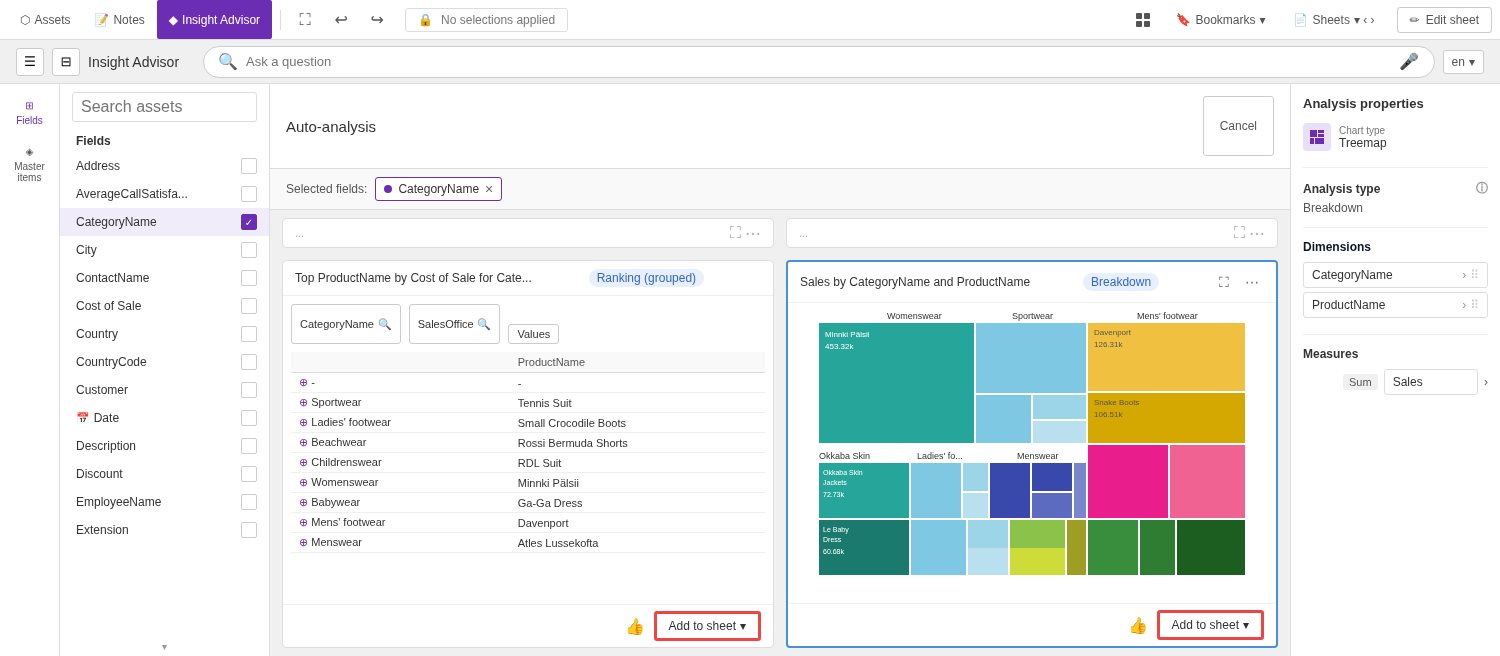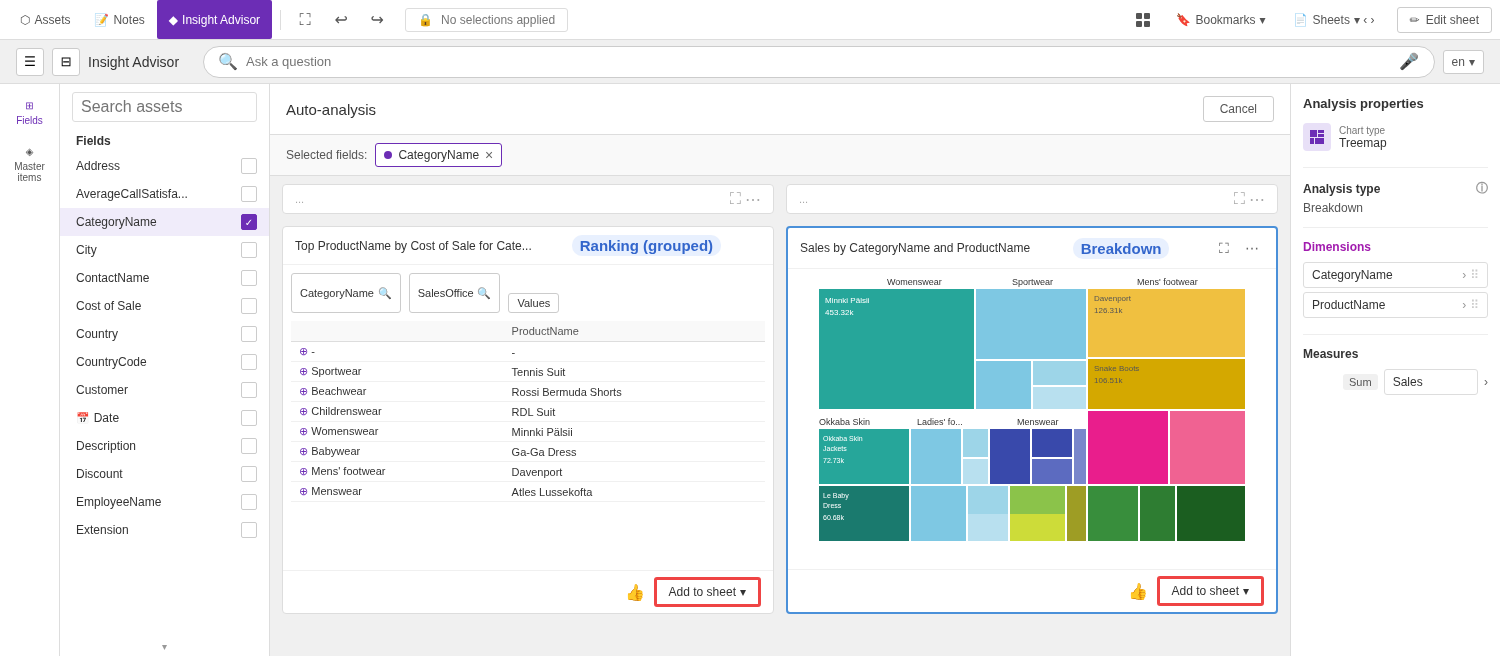--- a/index.html
+++ b/index.html
@@ -121,21 +121,21 @@
     .center-content {
       flex: 1; display: flex; flex-direction: column; overflow: hidden;
     }
 
     .auto-analysis-header {
       display: flex; align-items: center; justify-content: space-between;
       padding: 12px 16px; background: #fff; border-bottom: 1px solid #ddd;
     }
     .auto-analysis-title { font-size: 15px; font-weight: 500; color: #333; }
     .cancel-btn {
-      padding: 5px 16px; border: 1px solid #ccc; border-radius: 3px;
+      padding: 22px 16px; border: 1px solid #ccc; border-radius: 3px;
       background: #fff; font-size: 12px; cursor: pointer; color: #555;
     }
 
     .selected-fields-bar {
       display: flex; align-items: center; gap: 8px;
       padding: 8px 16px; background: #f9f9f9; border-bottom: 1px solid #ddd;
     }
     .selected-fields-label { font-size: 12px; color: #555; }
     .field-chip {
       display: flex; align-items: center; gap: 6px;
@@ -158,22 +158,22 @@
     }
     .chart-card.selected {
       border: 2px solid #4a90d9;
     }
     .chart-card-header {
       display: flex; align-items: center; justify-content: space-between;
       padding: 8px 12px; border-bottom: 1px solid #f0f0f0;
     }
     .chart-card-title { font-size: 12px; color: #333; font-weight: 500; }
     .chart-tag {
-      padding: 2px 8px; border-radius: 10px; font-size: 15px;
-      background: #e8f0fe; color: #3366cc; font-weight: bold;
+      padding: 2px 8px; border-radius: 10px; font-size: 12px;
+      background: #e8f0fe; color: #3366cc;
     }
     .chart-tag.breakdown { background: #e8f0fe; color: #3366cc; }
     .chart-card-actions { display: flex; gap: 4px; }
     .chart-action-btn {
       width: 24px; height: 24px; display: flex; align-items: center; justify-content: center;
       border: none; background: transparent; cursor: pointer; color: #666; font-size: 14px;
     }
 
     .chart-body { flex: 1; padding: 8px; min-height: 300px; }
     .chart-footer {
@@ -225,21 +225,21 @@
       width: 28px; height: 28px; background: #e8e0f7;
       border-radius: 4px; display: flex; align-items: center; justify-content: center;
     }
     .chart-type-info { display: flex; flex-direction: column; }
     .chart-type-label { font-size: 10px; color: #777; }
     .chart-type-value { font-size: 12px; font-weight: 500; color: #333; }
     .analysis-type-section { margin-bottom: 12px; }
     .analysis-type-label { font-size: 12px; font-weight: 600; color: #333; margin-bottom: 4px; display: flex; align-items: center; justify-content: space-between; }
     .analysis-type-value { font-size: 12px; color: #555; }
     .dimensions-section { margin-bottom: 12px; }
-    .dimensions-label { font-size: 12px; font-weight: 600; color: #a21caf; margin-bottom: 8px; }
+    .dimensions-label { font-size: 12px; font-weight: 600; color: #0f172a; margin-bottom: 8px; }
     .dimension-item {
       display: flex; align-items: center; justify-content: space-between;
       padding: 5px 8px; border: 1px solid #ddd; border-radius: 3px;
       margin-bottom: 4px; font-size: 12px; color: #333; cursor: pointer;
     }
     .dimension-item .dim-icons { display: flex; align-items: center; gap: 4px; }
     .measures-section { }
     .measures-label { font-size: 12px; font-weight: 600; color: #333; margin-bottom: 8px; }
     .measure-item {
       display: flex; align-items: center; gap: 6px;
@@ -501,20 +501,24 @@
               <tbody>
                 <tr>
                   <td><span class="expand-icon">⊕</span> -</td>
                   <td>-</td>
                 </tr>
                 <tr>
                   <td><span class="expand-icon">⊕</span> Sportwear</td>
                   <td>Tennis Suit</td>
                 </tr>
                 <tr>
+                  <td><span class="expand-icon">⊕</span> Ladies' footwear</td>
+                  <td>Small Crocodile Boots</td>
+                </tr>
+                <tr>
                   <td><span class="expand-icon">⊕</span> Beachwear</td>
                   <td>Rossi Bermuda Shorts</td>
                 </tr>
                 <tr>
                   <td><span class="expand-icon">⊕</span> Childrenswear</td>
                   <td>RDL Suit</td>
                 </tr>
                 <tr>
                   <td><span class="expand-icon">⊕</span> Womenswear</td>
                   <td>Minnki Pälsii</td>

